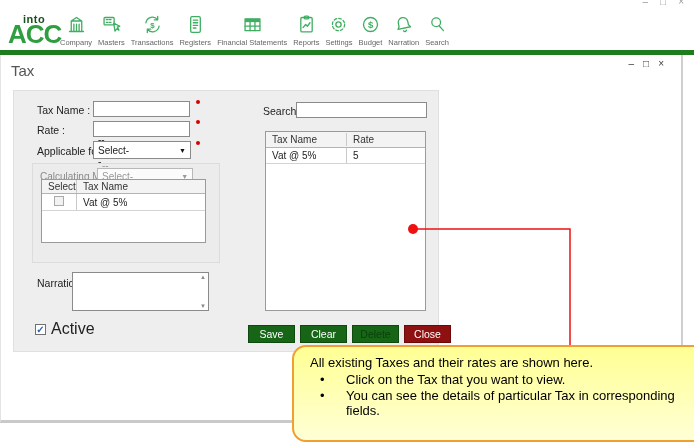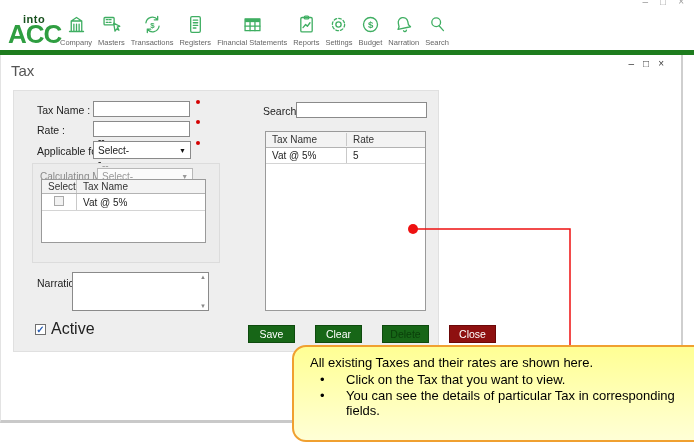--- a/index.html
+++ b/index.html
@@ -61,21 +61,21 @@
 
   .narr { position:absolute; left:58px; top:181px; width:137px; height:39px;
     border:1px solid #8a8a8a; background:#fff; }
   .narr .sb { position:absolute; right:0; top:0; bottom:0; width:10px; display:flex;
     flex-direction:column; justify-content:space-between; align-items:center; padding:1px 0; }
   .narr .sb span { font-size:6px; color:#888; line-height:6px; }
 
   .active-row { position:absolute; left:21px; top:229px; display:flex; align-items:center; gap:5px; }
   .active-row .flabel2 { font-size:16px; color:#222;text-align:center; }
 
-  .btnbar { position:absolute; left:234px; top:234px; display:flex; gap:20px; }
+  .btnbar { position:absolute; left:234px; top:234px; display:flex; gap:5px; }
   .btn { width:47px; height:18px; font-size:10.5px; text-align:center; line-height:17px;
     color:#fff; background:#176617; border:1px solid #0e4a0e; cursor:pointer; }
   .btn.disabled { color:#0a3f0a; }
   .btn.close { background:#8e1010; border-color:#6b0808; }
 
   
   .annotation { position:absolute; top:0; left:0; width:694px; height:445px; pointer-events:none; z-index:5; }
 
   
   .callout { position:absolute; left:292px; top:345px; width:420px; height:97px; z-index:6;

